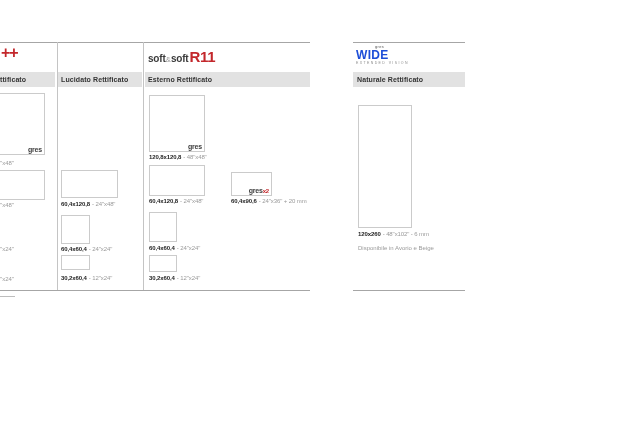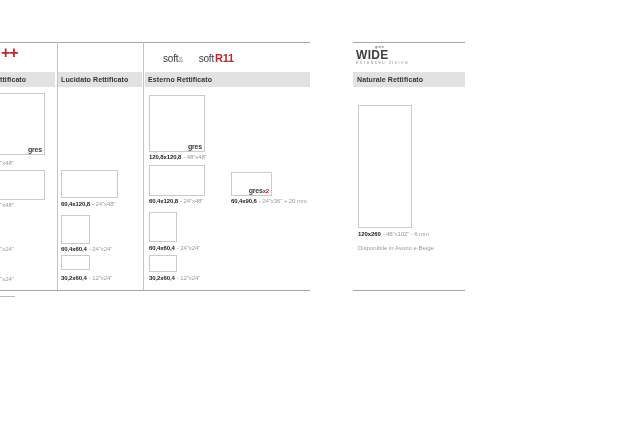--- a/index.html
+++ b/index.html
@@ -26,26 +26,26 @@
     position:absolute;font-size:6px;white-space:nowrap;letter-spacing:-0.1px;
   }
   .cap .size{font-weight:bold;color:#1d1d1d;}
   .cap .det{color:#9a9a9a;margin-left:2px;}
   .frag{position:absolute;font-size:6px;color:#9a9a9a;white-space:nowrap;}
   .plusplus{
     position:absolute;left:1px;top:45px;font-size:16px;font-weight:bold;color:#c3272b;
     letter-spacing:-1px;line-height:16px;
   }
   .softsafe{position:absolute;left:148px;top:50px;white-space:nowrap;line-height:13px;}
-  .ss-main{font-size:10px;font-weight:normal;color:#3b3b3b;letter-spacing:-0.2px;margin-left:15px;}
+  .ss-main{font-size:10px;font-weight:bold;color:#3b3b3b;letter-spacing:-0.2px;}
   .ss-amp{font-size:8px;font-weight:normal;color:#9a9a9a;}
-  .ss-r11{font-size:11px;font-weight:bold;color:#c3272b;margin-left:1px;letter-spacing:-0.2px;}
+  .ss-r11{font-size:15px;font-weight:bold;color:#c3272b;margin-left:1px;letter-spacing:-0.2px;}
   .widelogo{position:absolute;left:356px;top:45px;line-height:1;}
   .wide-top{display:block;font-size:4px;color:#555;margin-left:19px;letter-spacing:0.3px;}
-  .wide-main{display:block;font-size:12px;font-weight:900;color:#404040;letter-spacing:0.3px;}
+  .wide-main{display:block;font-size:12px;font-weight:900;color:#1d4ed8;letter-spacing:0.3px;}
   .wide-sub{display:block;font-size:3.5px;color:#8d8d8d;letter-spacing:1.4px;margin-top:1px;}
   .note{position:absolute;font-size:6px;color:#9a9a9a;white-space:nowrap;}
 </style>
 </head>
 <body>
 
 <div class="hline" style="left:0;top:42px;width:310px;"></div>
 <div class="hline" style="left:353px;top:42px;width:112px;"></div>
 <div class="hline" style="left:0;top:290px;width:310px;"></div>
 <div class="hline" style="left:353px;top:290px;width:112px;"></div>

